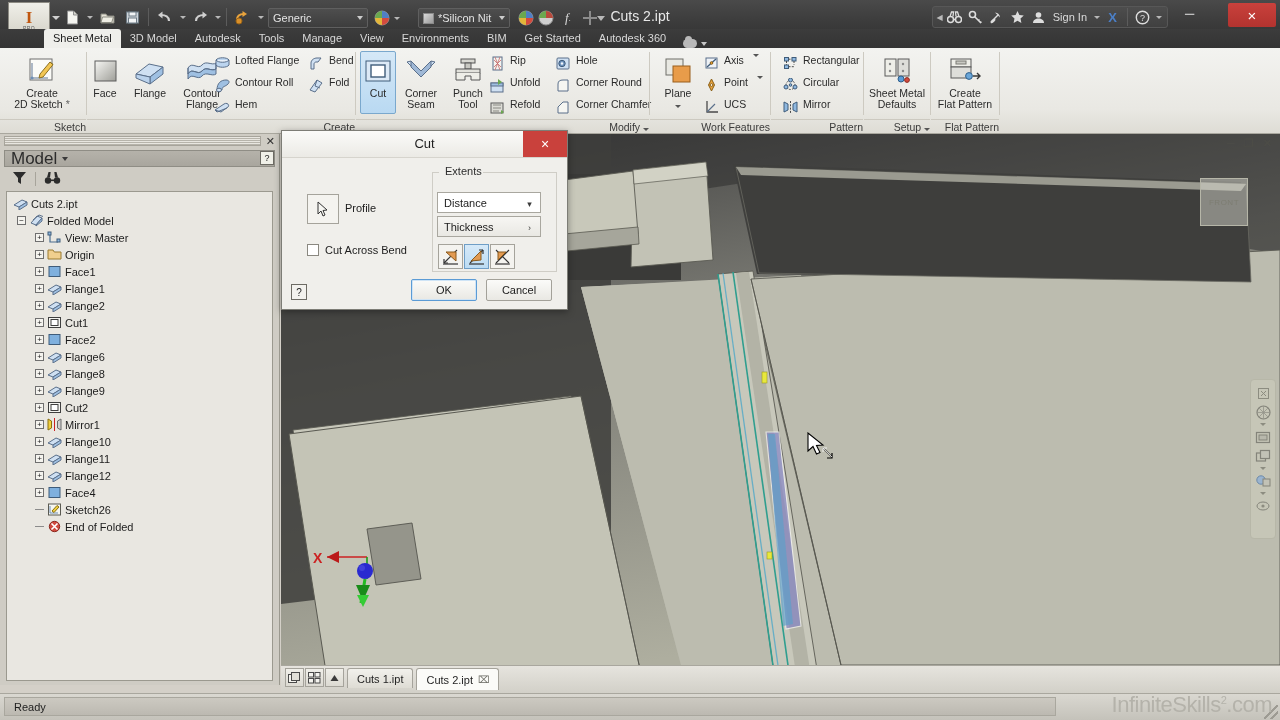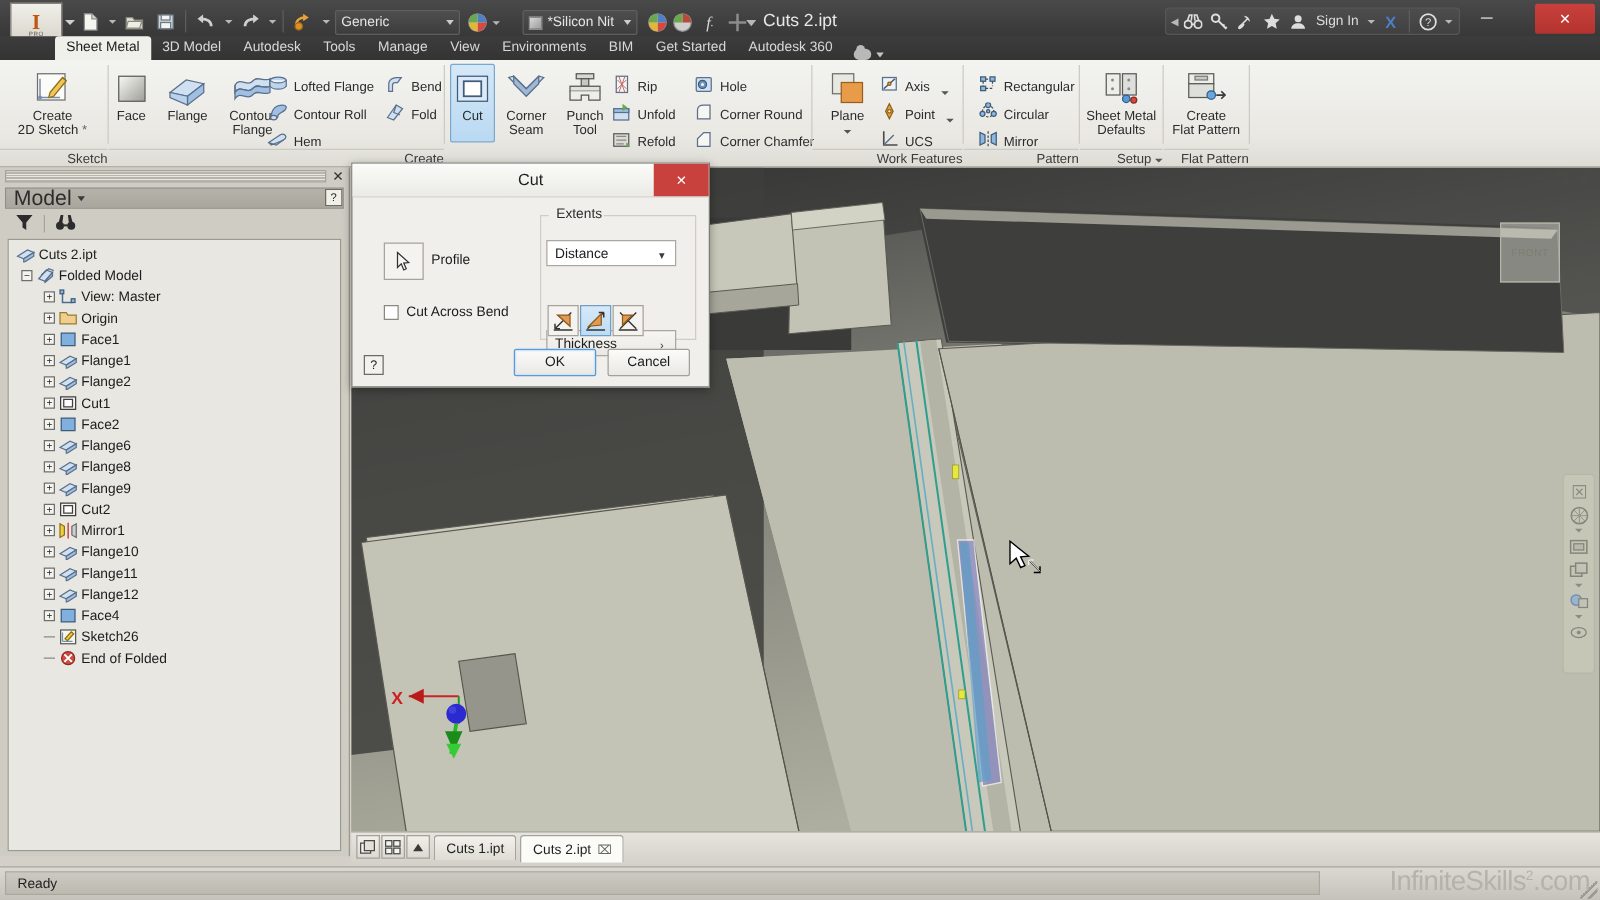--- a/index.html
+++ b/index.html
@@ -123,21 +123,21 @@
     border-top:1px solid #ccc9c0;
   }
   .gdiv { position:absolute; top:4px; bottom:18px; width:1px; background:#cdcac1; }
   .big-btn {
     position:absolute; display:flex; flex-direction:column; align-items:center;
     width:56px; top:4px; cursor:default;
   }
   .big-btn .ico { height:34px; display:flex; align-items:flex-end; justify-content:center; }
   .big-btn .lbl { font-size:10.5px; color:#2b2b2b; text-align:center; line-height:11px; margin-top:2px; }
   .sm-btn {
-    position:absolute; height:22px; display:flex; align-items:flex-end; gap:4px;
+    position:absolute; height:22px; display:flex; align-items:flex-start; gap:4px;
     font-size:10.5px; color:#2b2b2b; white-space:nowrap; padding-left:2px;
   }
   .sm-btn .ico { width:18px; height:18px; display:flex;align-items:center;justify-content:center;}
   .cut-sel {
     background: linear-gradient(to bottom,#d5e8f7,#b9d9f2);
     border:1px solid #7aa8cd; border-radius:2px;
   }
   .dropcar {width:0;height:0;border-left:3px solid transparent;border-right:3px solid transparent;border-top:3.5px solid #555; display:inline-block;}
 
   
@@ -245,21 +245,21 @@
   .chk { width:12px;height:12px;border:1px solid #8a8880; background:#fff; display:inline-block;}
   .dsel {
     position:absolute; height:21px; background:#ffffff; border:1px solid #a9a79f;
     display:flex; align-items:center; padding-left:6px; font-size:11px; color:#1c1c1c;
   }
   .dsel .arrow {
     position:absolute; right:3px; top:3px; width:15px; height:15px;
     display:flex; align-items:center; justify-content:center;
     color:#3b3b3b; font-size:9px;
   }
-  .dsel.gray { background: linear-gradient(to bottom,#f7f6f3,#e9e8e3); margin-top: 48px; }
+  .dsel.gray { background: linear-gradient(to bottom,#f7f6f3,#e9e8e3); }
   .dirbtn {
     position:absolute; width:25px;height:25px; background:#f4f3ef;
     border:1px solid #a5a39b; display:flex;align-items:center;justify-content:center;
   }
   .dirbtn.sel { background: linear-gradient(to bottom,#d6e9f8,#bcdcf3); border-color:#6f9ec6; }
   .dbtn {
     position:absolute; height:22px; background: linear-gradient(to bottom,#fbfbf9,#e9e8e3);
     border:1px solid #a3a199; display:flex; align-items:center; justify-content:center;
     font-size:11px; color:#1c1c1c; border-radius:2px;
   }
@@ -701,20 +701,21 @@
         <span>Corner Round</span>
       </div>
       <div class="sm-btn" style="left:196px;top:50px">
         <span class="ico">
           <svg width="16" height="15" viewBox="0 0 16 15">
               <path d="M3 13V7l5-5h5v11z" fill="#f6f6f2" stroke="#5a6f8a"></path>
             </svg>
         </span>
         <span>Corner Chamfer</span>
       </div>
+      <div class="gtitle"><span>Modify</span> <span class="dropcar"></span></div>
     </div>
     <div class="gdiv" style="left:649px"></div>
 
     <div class="rgroup" style="left:650px;width:120px;">
       <div class="big-btn" style="left:6px;width:44px">
         <span class="ico">
           <svg width="32" height="30" viewBox="0 0 32 30">
               <rect x="4" y="3" width="17" height="16" fill="#e8e8e2" stroke="#6e6e68"></rect>
               <rect x="11" y="10" width="17" height="16" fill="#e89c4a" stroke="#9a5f1c"></rect>
             </svg>

